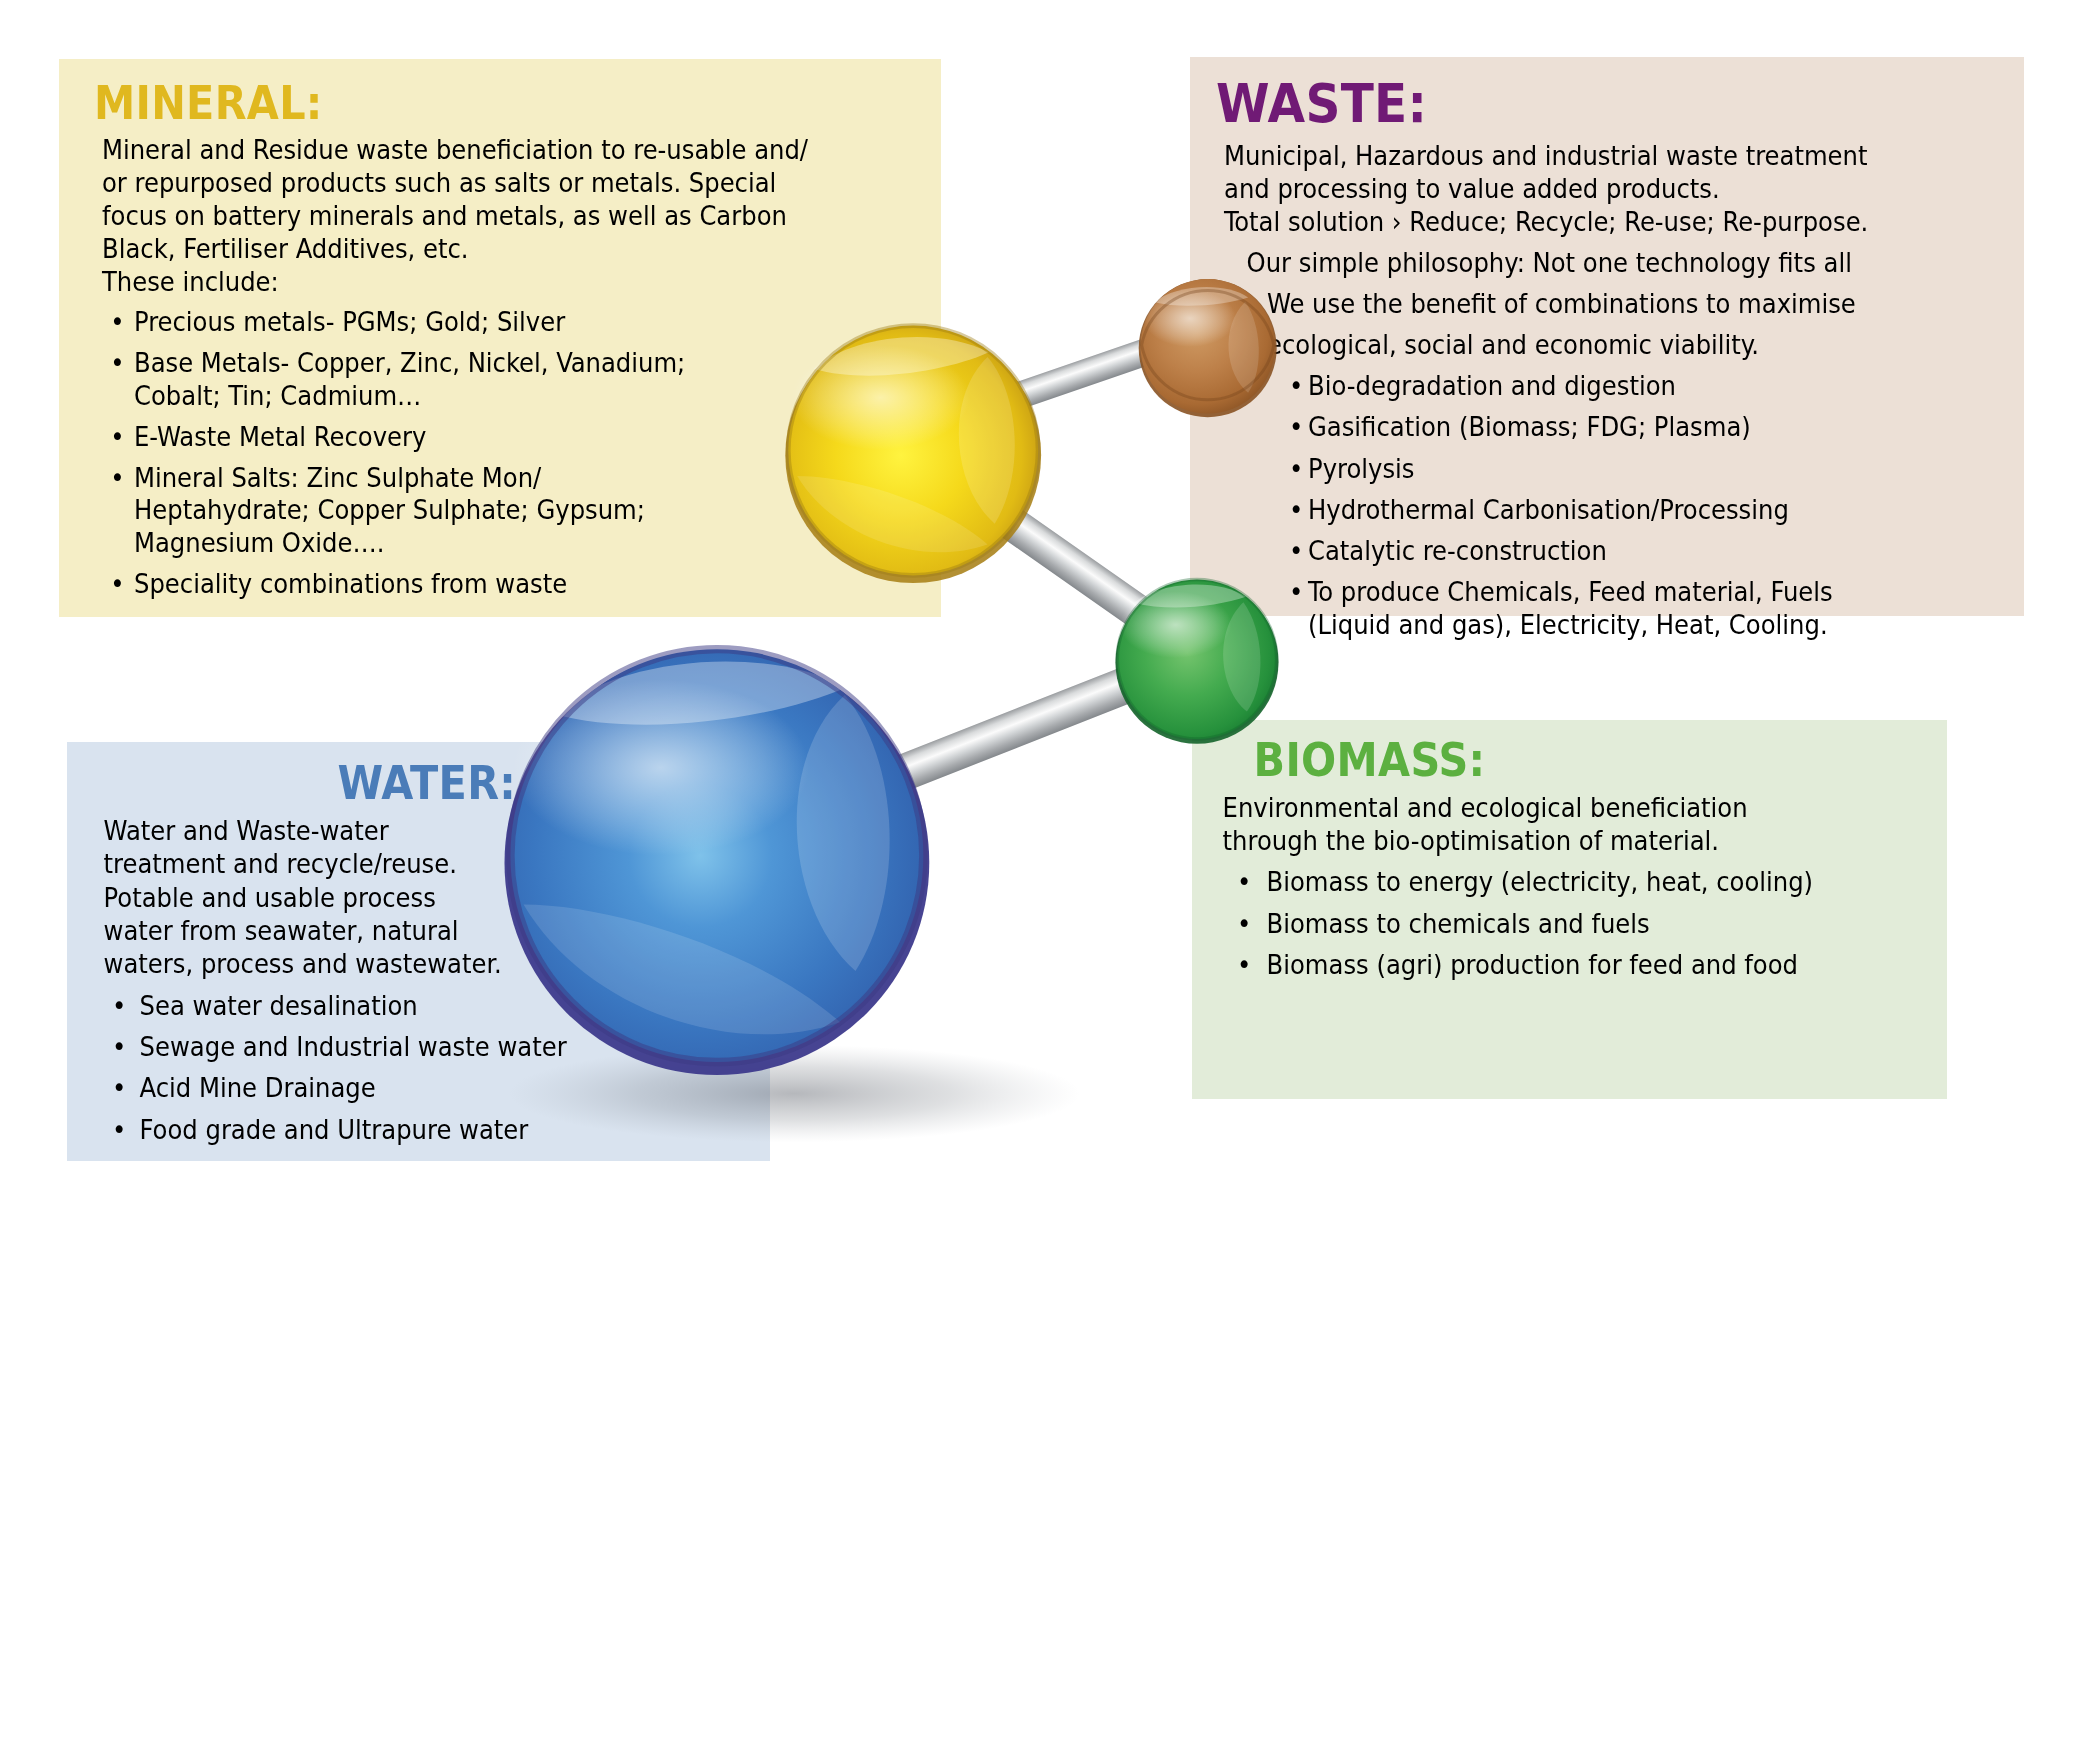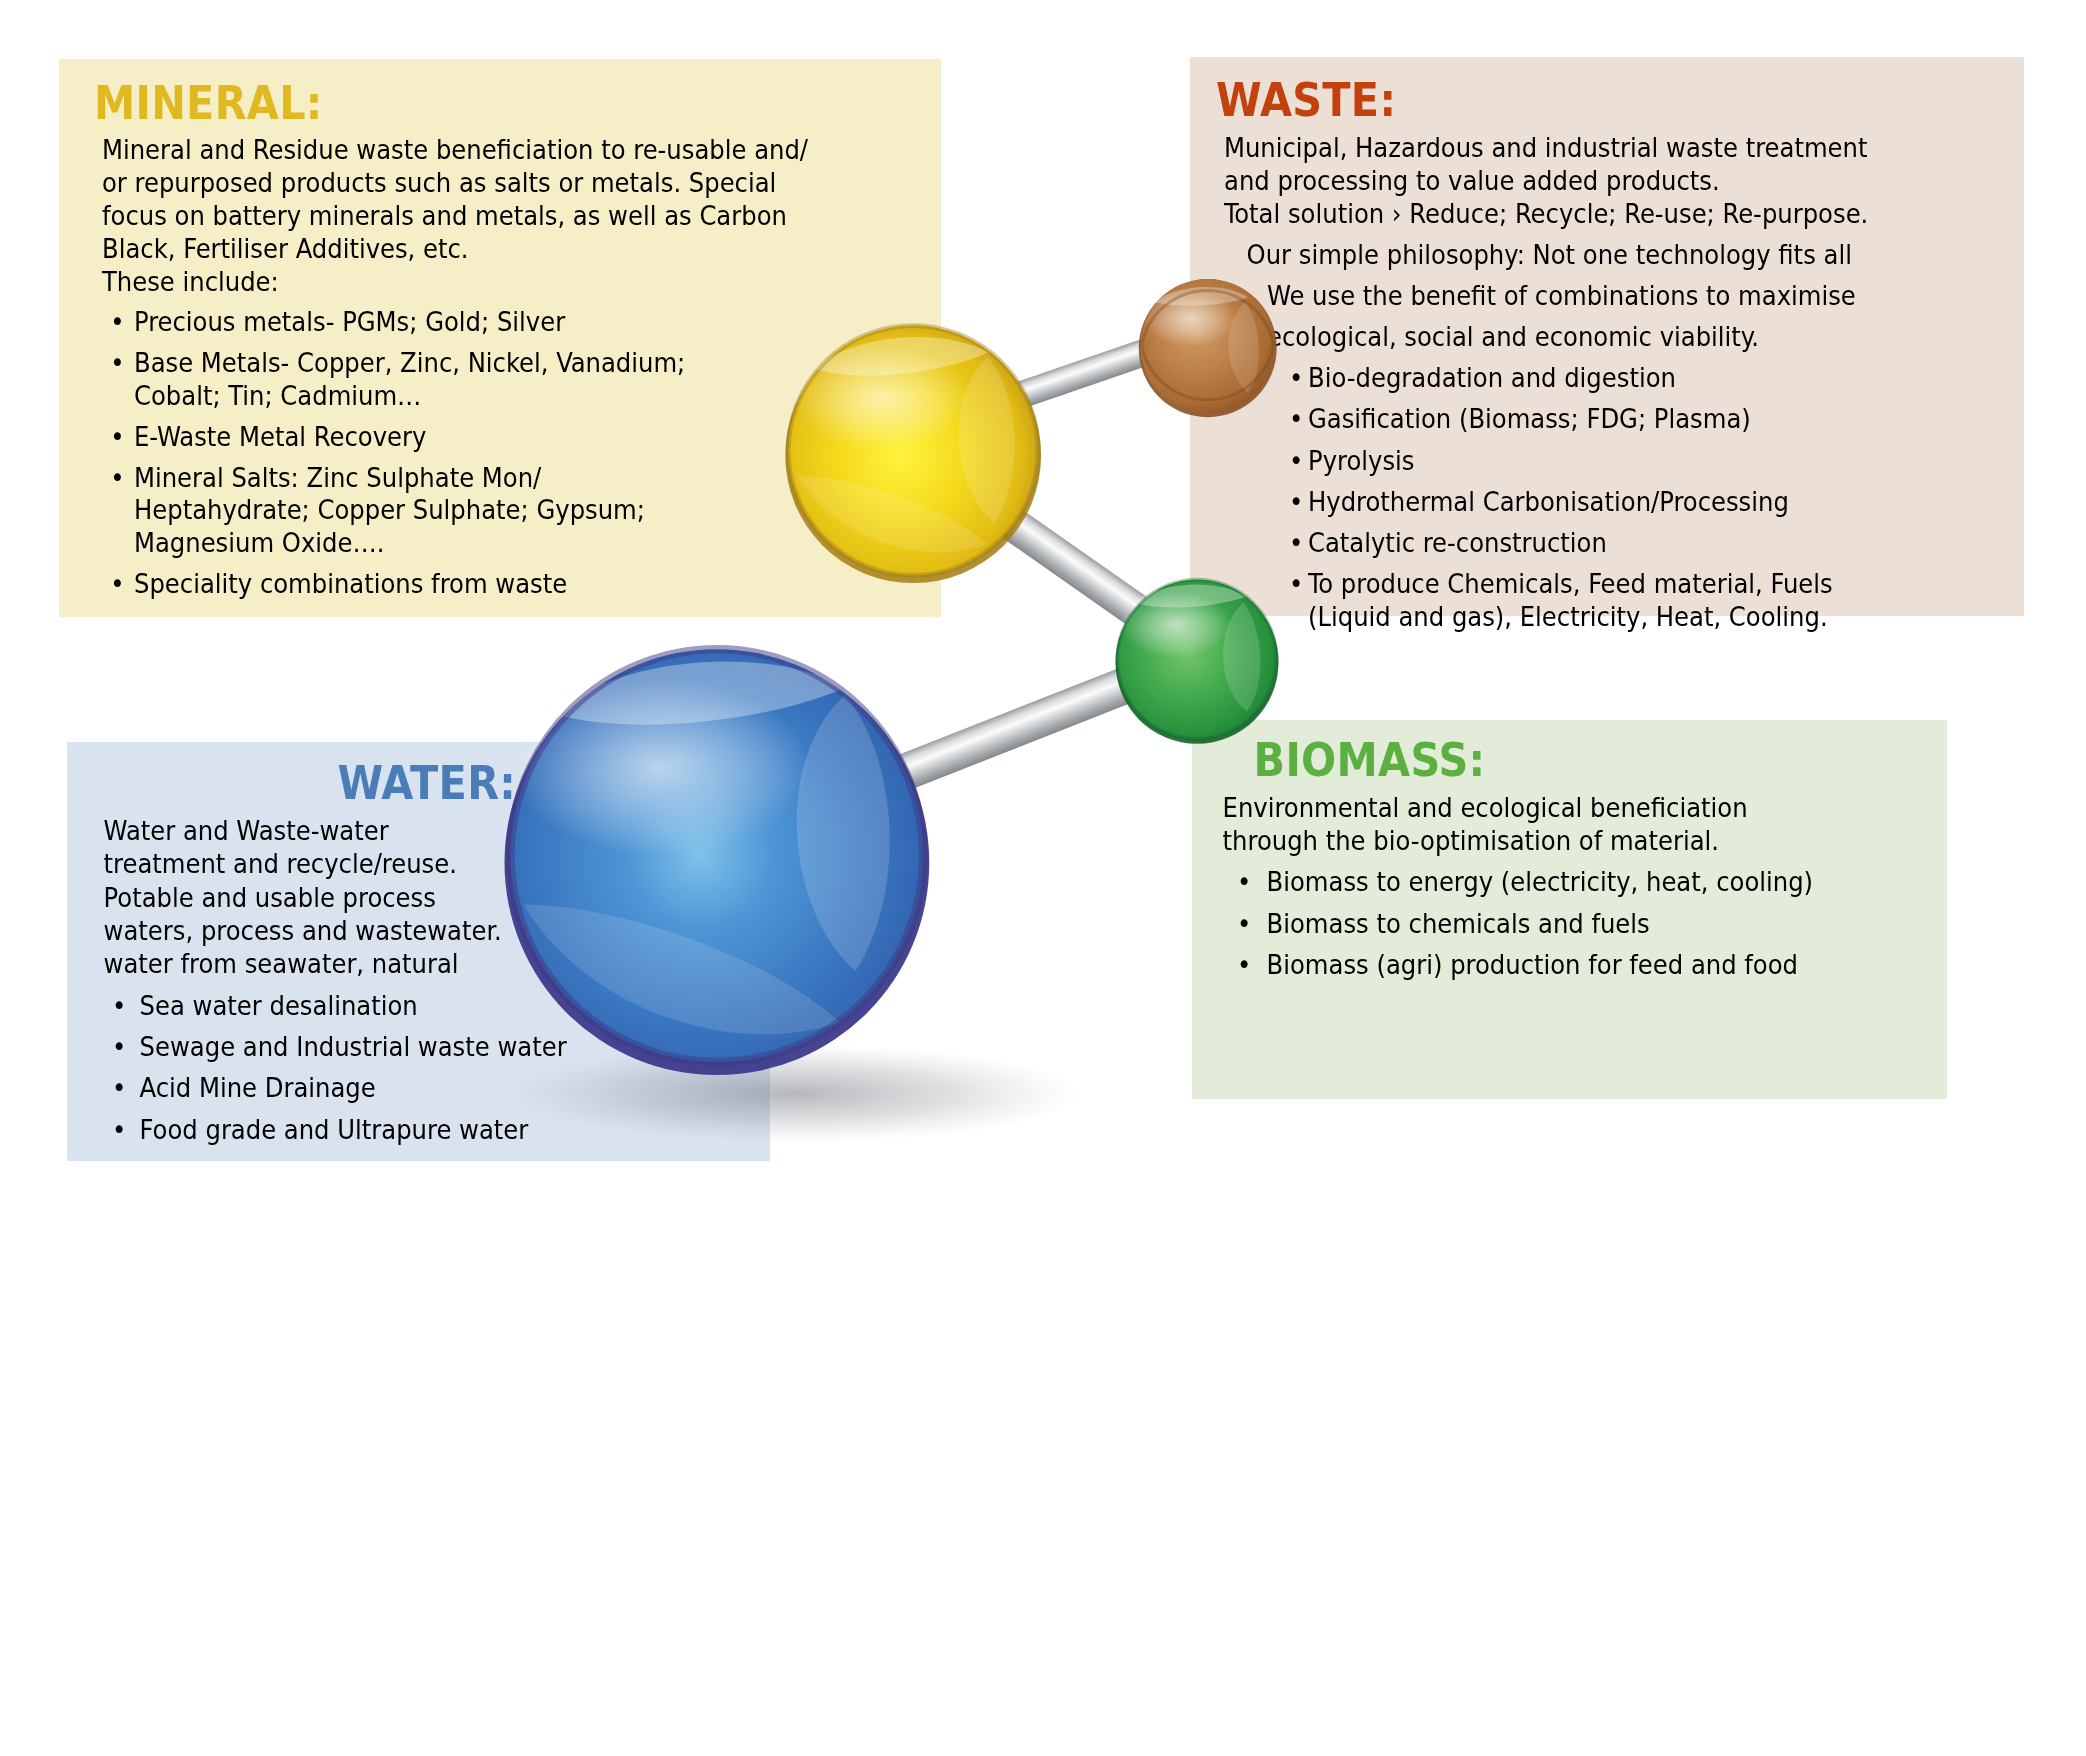--- a/index.html
+++ b/index.html
@@ -87,22 +87,22 @@
   
   #panel-waste {
     left: 1190px; top: 57px;
     width: 834px; height: 559px;
     background: #ece0d6;
     padding: 20px 12px 6px 26px;
     font-size: 27px;
     line-height: 1.225;
   }
   #panel-waste .panel-title {
-    color: #c2410c;
-    font-size: 46px;
+    color: #701a75;
+    font-size: 54px;
     margin-bottom: 6px;
   }
   #panel-waste .indent1 { padding-left: 22.6px; }
   #panel-waste .indent2 { padding-left: 43px; }
   #panel-waste ul.dots-tight {
     padding-left: 65px;
   }
 
   
   #panel-water {
@@ -201,22 +201,22 @@
 (Liquid and gas), Electricity, Heat, Cooling.</li>
     </ul>
   </div>
 
   <div class="panel" id="panel-water">
     <div class="panel-title">WATER:</div>
     <p>
       <span class="body-line">Water and Waste-water</span>
       <span class="body-line">treatment and recycle/reuse.</span>
       <span class="body-line">Potable and usable process</span>
+      <span class="body-line">water from seawater, natural</span>
       <span class="body-line">waters, process and wastewater.</span>
-      <span class="body-line">water from seawater, natural</span>
     </p>
     <ul class="bullets">
       <li>Sea water desalination</li>
       <li>Sewage and Industrial waste water</li>
       <li>Acid Mine Drainage</li>
       <li>Food grade and Ultrapure water</li>
     </ul>
   </div>
 
   <div class="panel" id="panel-biomass">

